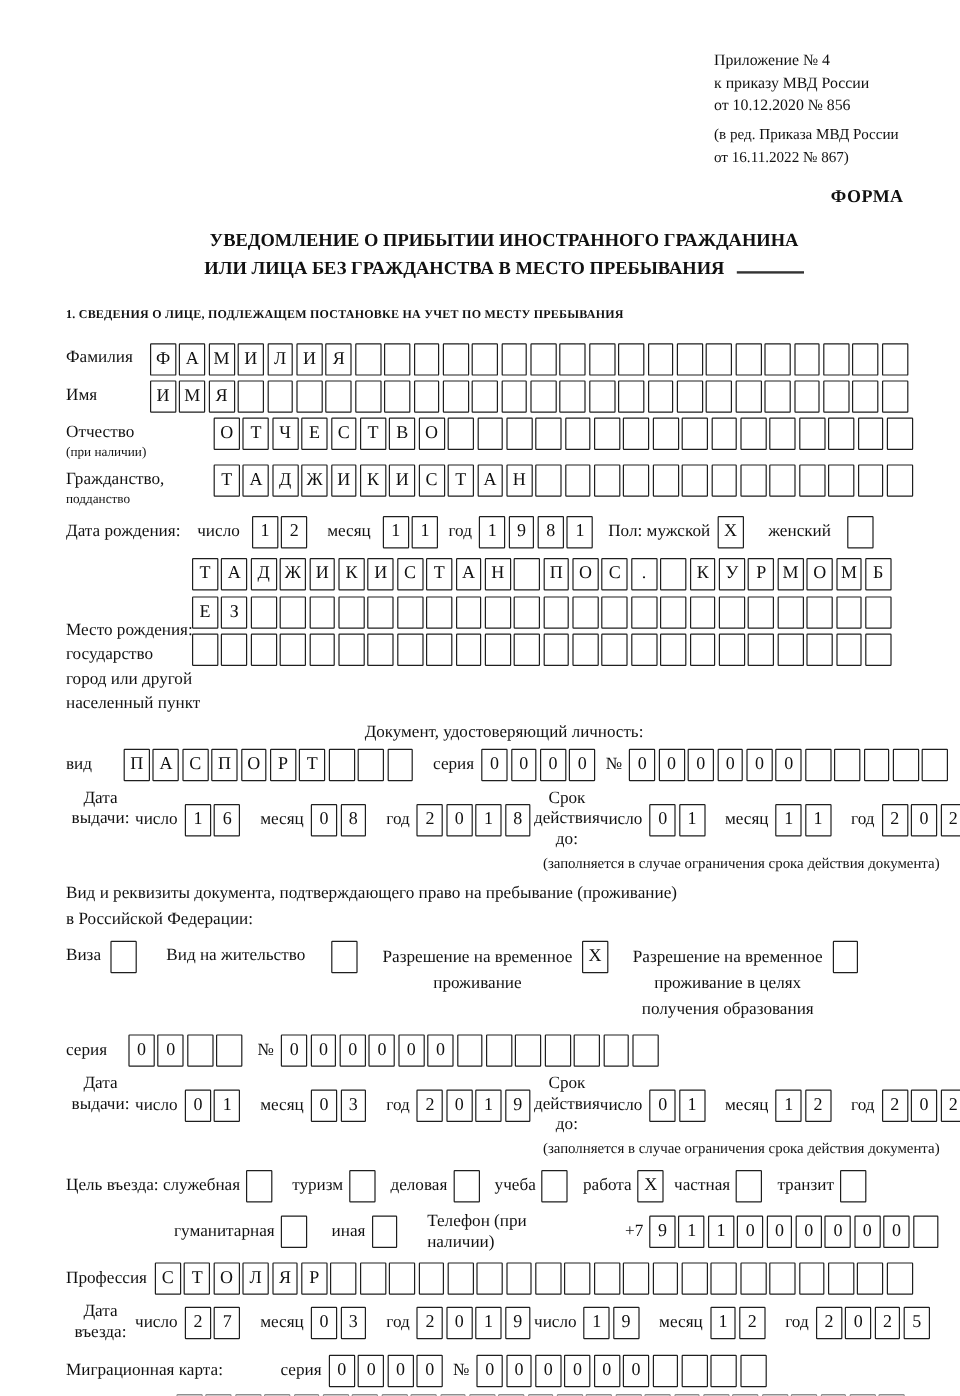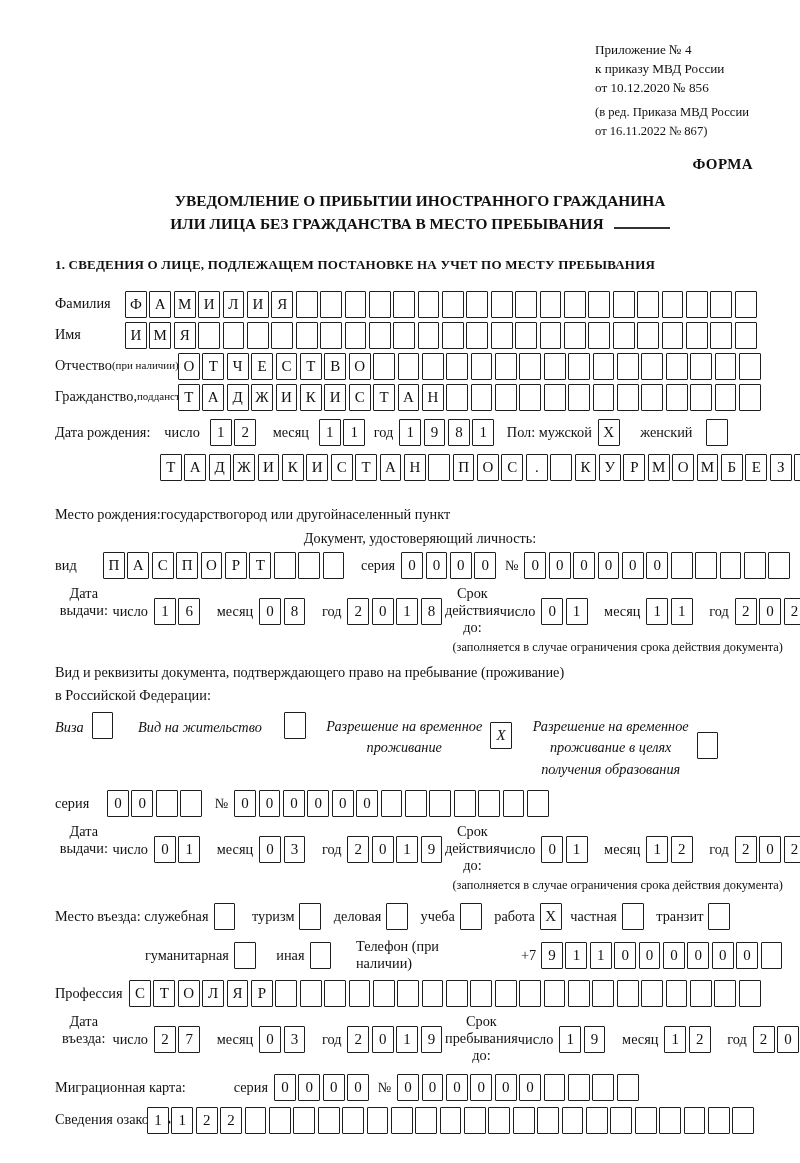--- a/index.html
+++ b/index.html
@@ -10,53 +10,53 @@
   .page{padding:40px 15px 0 55px;box-sizing:border-box;width:800px;}
 
   
   .doc-header{width:178px;margin-left:auto;margin-right:12px;font-size:13.2px;line-height:1.45;}
   .doc-header .amend{margin-top:6px;font-size:12.6px;}
   .forma-line{text-align:right;padding-right:32px;font-weight:bold;font-size:15px;margin-top:16px;letter-spacing:.4px;}
 
   
   .title{ text-align:center;font-weight:bold;font-size:15.4px;line-height:1.5;margin-top:16px;}
   .title-underline{display:inline-block;width:56px;border-bottom:2.4px solid #333;margin-left:10px;vertical-align:baseline;}
-  .sec-heading{font-weight:bold;font-size:13px;margin-top:22px;margin-bottom:18px;letter-spacing:.2px;}
+  .sec-heading{font-weight:bold;font-size:10px;margin-top:22px;margin-bottom:18px;letter-spacing:.2px;}
 
   
   .boxes{display:inline-flex;flex-wrap:nowrap;vertical-align:middle;}
   .cell{
     box-sizing:border-box;flex:none;display:inline-flex;align-items:center;justify-content:center;
     width:21.8px;height:27px;border:1.7px solid #1e1e1e;margin-right:2.6px;border-radius:1px;
     font-size:15px;line-height:1;background:#fff;
   }
   .row{display:flex;align-items:flex-start;margin-bottom:4px;white-space:nowrap;}
   .row .lab{flex:none;padding-top:4px;}
   .lw-70{width:70px;} .lw-123{width:123px;} .lw-105{width:105px;} .lw-88{width:92px;} .lw-44{width:48px;}
   .sublab{font-size:11px;margin-top:2px;}
-  .stack{display:flex;flex-direction:row;}
+  .stack{display:flex;flex-direction:column;}
   .inline-lab{padding-top:4px;flex:none;}
 
   
   .dates-row{display:flex;margin-top:6px;}
   .date-col{display:flex;flex-direction:row;}
   .date-col.left{width:390px;flex:none;}
   .date-col.right{flex:1;}
   .date-heading{text-align:center;font-size:14.3px;margin-bottom:2px;}
   .date-fields{display:flex;align-items:center;white-space:nowrap;}
   .date-fields .dl{padding-right:6px;}
   .date-fields .gap{width:14px;flex:none;}
   .note-line{text-align:right;font-size:12.4px;margin-top:2px;padding-right:2px;}
 
   .center-bold{text-align:center;font-weight:normal;font-size:14.2px;margin:6px 0 5px 0;}
   .para{font-size:14.3px;line-height:1.55;margin-top:6px;}
 
   
   .permits-row{display:flex;align-items:flex-start;margin-top:6px;}
-  .permit-opt{display:flex;align-items:center;font-style:italic;}
+  .permit-opt{display:flex;align-items:flex-start;}
   .permit-label-multi{text-align:center;line-height:1.5;}
   .permits-row .cellbox{margin-left:8px;margin-right:0;}
 
   .purpose-row{display:flex;align-items:center;margin-top:10px;}
   .purpose-row .plab{padding-right:5px;}
   .sp6{width:6px;flex:none;} .sp10{width:10px;flex:none;} .sp14{width:14px;flex:none;} .sp18{width:18px;flex:none;} .sp22{width:22px;flex:none;}
 </style>
 </head>
 <body>
 
@@ -546,21 +546,21 @@
             <span class="cell">0</span>
             <span class="cell">2</span>
             <span class="cell">5</span>
           </span>
       </div>
     </div>
   </div>
   <div class="note-line">(заполняется в случае ограничения срока действия документа)</div>
 
   <div class="purpose-row">
-    <span class="plab">Место въезда: служебная</span>
+    <span class="plab">Цель въезда: служебная</span>
     <span class="boxes">
         <span class="cell"></span>
       </span>
       <span class="sp14"></span>
     <span class="plab">туризм</span>
     <span class="boxes">
         <span class="cell"></span>
       </span>
       <span class="sp10"></span>
     <span class="plab">деловая</span>
@@ -668,21 +668,20 @@
         <span class="dl">год</span>
         <span class="boxes">
             <span class="cell">2</span>
             <span class="cell">0</span>
             <span class="cell">1</span>
             <span class="cell">9</span>
           </span>
       </div>
     </div>
     <div class="date-col right">
-      <div class="date-heading">Срок пребывания до:</div>
       <div class="date-fields">
         <span class="dl">число</span>
         <span class="boxes">
             <span class="cell">1</span>
             <span class="cell">9</span>
           </span>
           <span class="gap"></span>
         <span class="dl">месяц</span>
         <span class="boxes">
             <span class="cell">1</span>

